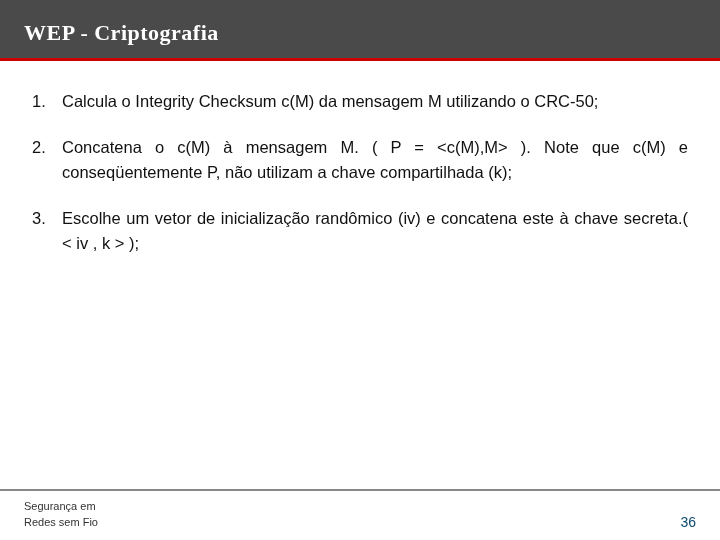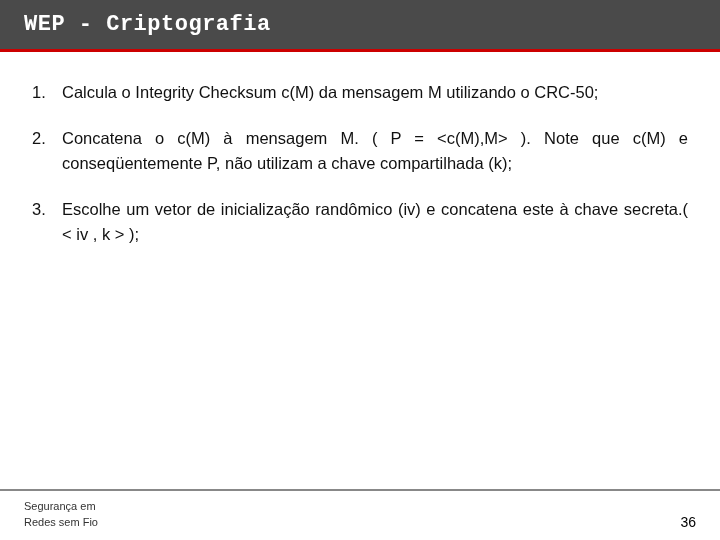--- a/index.html
+++ b/index.html
@@ -28,22 +28,23 @@
       background: #4a4a4a;
       padding: 12px 24px;
       display: flex;
       align-items: center;
     }
 
     .header-title {
       color: #ffffff;
       font-size: 22px;
       font-weight: bold;
-      font-family: Liberation Mono, monospace;
+      font-family: Liberation Serif, serif;
       letter-spacing: 0.5px;
+      margin-top: 8px;
     }
 
     .header-divider {
       height: 3px;
       background: #cc0000;
       margin: 0;
     }
 
     .content {
       padding: 28px 32px 20px 32px;
@@ -83,21 +84,21 @@
 
     .footer-left {
       font-size: 11px;
       color: #333333;
       font-family: Arial, sans-serif;
       line-height: 1.4;
     }
 
     .footer-right {
       font-size: 14px;
-      color: #000000;
+      color: #0c4a6e;
       font-family: Arial, sans-serif;
     }
   </style>
 </head>
 <body>
 
 <div class="slide">
 
   <div class="header">
     <span class="header-title">WEP - Criptografia</span>

